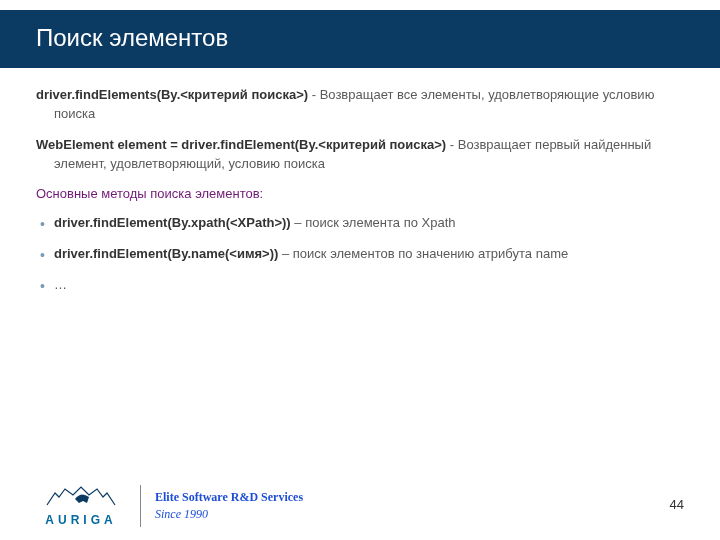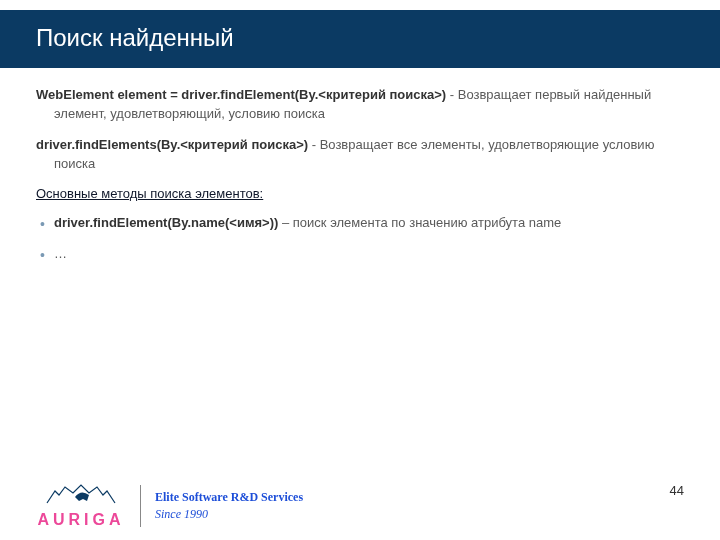--- a/index.html
+++ b/index.html
@@ -30,24 +30,23 @@
     .para {
       margin-bottom: 12px;
       padding-left: 18px;
       text-indent: -18px;
     }
     .code-strong {
       font-weight: 700;
       color: #333333;
     }
     .methods-title {
-      color: #0f172a;
+      color: #701a75;
       margin-bottom: 10px;
       margin-top: 0;
-      text-decoration: underline;
     }
     ul.methods {
       list-style: none;
       padding-left: 0;
     }
     ul.methods li {
       position: relative;
       padding-left: 18px;
       margin-bottom: 12px;
       color: #5a5a5a;
@@ -78,69 +77,72 @@
     .logo-mark {
       width: 90px;
       text-align: center;
     }
     .logo-horse {
       font-size: 22px;
       color: #0b3a63;
       line-height: 1;
     }
     .logo-word {
-      color: #ec4899;
+      color: #0369a1;
       font-weight: 700;
-      font-size: 16px;
+      font-size: 12px;
       letter-spacing: 4px;
       margin-top: 2px;
     }
     .logo-sep {
       width: 1px;
       height: 42px;
       background: #888;
     }
     .tagline {
       font-family: Georgia, 'Times New Roman', serif;
       color: #1d4ed8;
       font-size: 12px;
       line-height: 1.4;
     }
     .tagline .t1 { font-weight: 700; }
     .tagline .t2 { font-style: italic; }
     .page-num {
       position: absolute;
       right: 36px;
-      bottom: 42px;
+      bottom: 28px;
       font-size: 13px;
       color: #333;
     }
   </style>
 </head>
 <body>
 
 <div class="title-bar">
-  <h1>Поиск найденный</h1>
+  <h1>Поиск элементов</h1>
 </div>
 
 <div class="content">
 
   <p class="para">
-    <span class="code-strong">WebElement element = driver.findElement(By.&lt;критерий поиска&gt;)</span><span> - Возвращает первый найденный элемент, удовлетворяющий, условию поиска</span>
+    <span class="code-strong">driver.findElements(By.&lt;критерий поиска&gt;)</span><span> - Возвращает все элементы, удовлетворяющие условию поиска</span>
   </p>
 
   <p class="para">
-    <span class="code-strong">driver.findElements(By.&lt;критерий поиска&gt;)</span><span> - Возвращает все элементы, удовлетворяющие условию поиска</span>
+    <span class="code-strong">WebElement element = driver.findElement(By.&lt;критерий поиска&gt;)</span><span> - Возвращает первый найденный элемент, удовлетворяющий, условию поиска</span>
   </p>
 
   <p class="methods-title">Основные методы поиска элементов:</p>
 
   <ul class="methods">
     <li>
-      <span class="code-strong">driver.findElement(By.name(&lt;имя&gt;))</span><span> – поиск элемента по значению атрибута name</span>
+      <span class="code-strong">driver.findElement(By.xpath(&lt;XPath&gt;))</span><span> – поиск элемента по Xpath</span>
+    </li>
+    <li>
+      <span class="code-strong">driver.findElement(By.name(&lt;имя&gt;))</span><span> – поиск элементов по значению атрибута name</span>
     </li>
     <li>
       <span>…</span>
     </li>
   </ul>
 
 </div>
 
 <div class="footer">
   <div class="logo-block">

